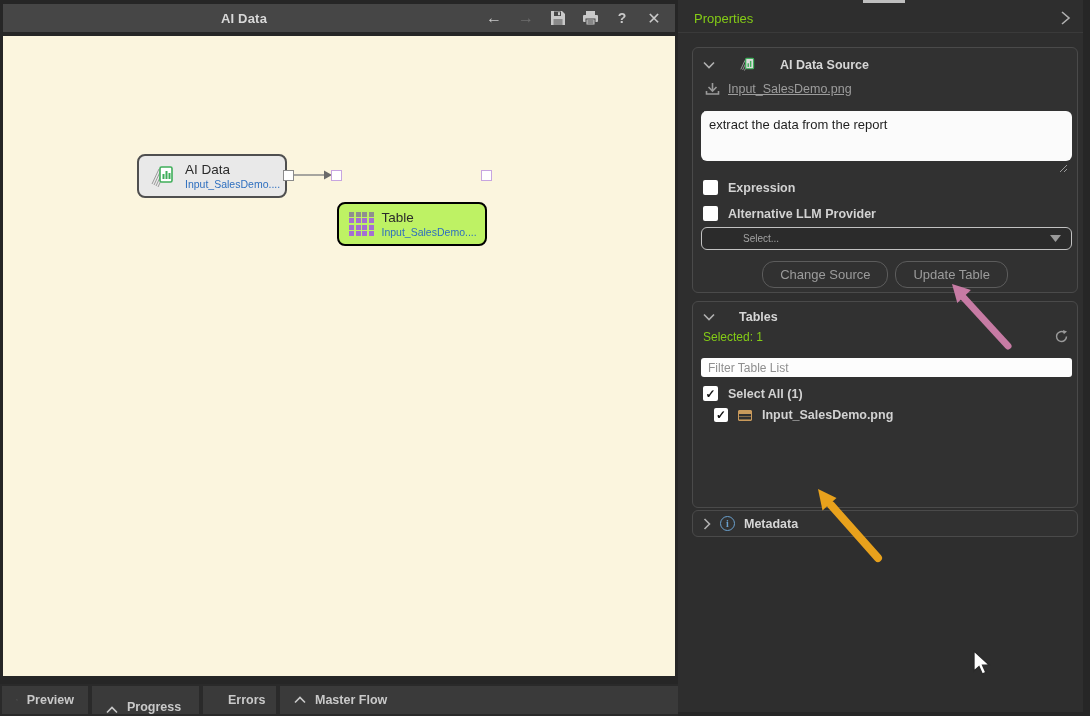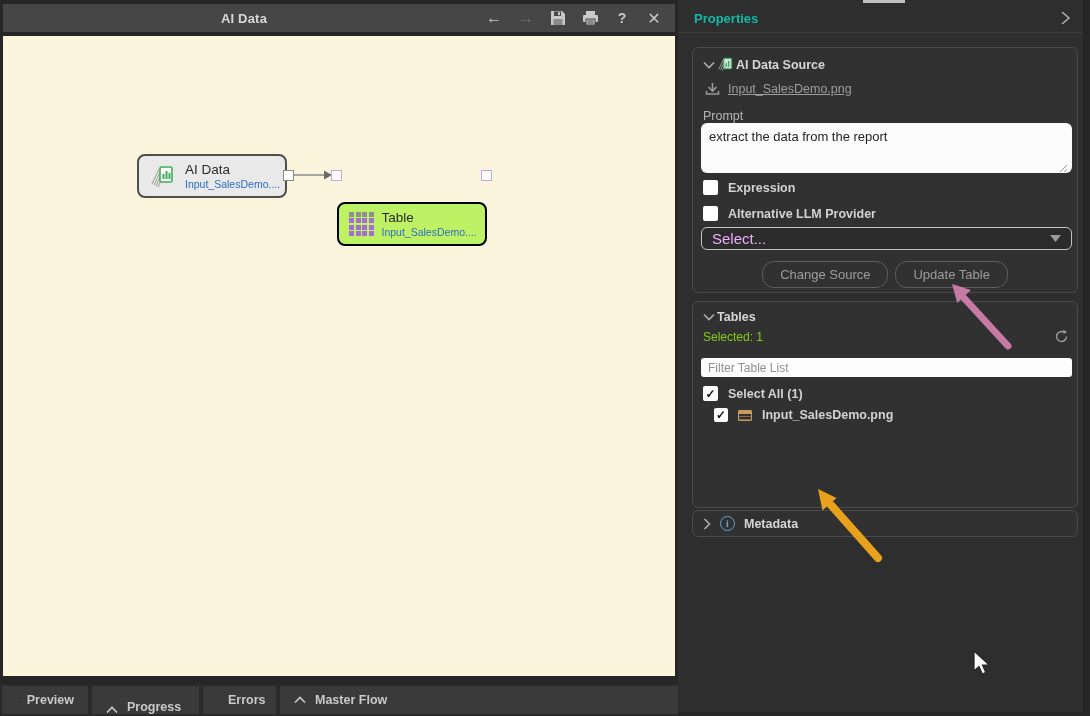--- a/index.html
+++ b/index.html
@@ -33,48 +33,48 @@
   .port-purple { border:1.5px solid #c7a5e0; }
 
   .grid-icon { display:grid; grid-template-columns:repeat(4,5px); grid-auto-rows:5px; gap:1.5px; }
   .grid-icon i { display:block; background:#a46fd2; }
   .grid-icon i.hdr { background:#8f8f8f; }
 
   
   #panel { left:678px; top:0; width:405px; height:712px; background:#2e2e2e; }
   #panel-header { position:absolute; left:0; top:4px; width:100%; height:29px;
     display:flex; align-items:center; padding:0 12px 0 16px; border-bottom:1px solid #3a3a3a; }
-  #panel-header .ph-title { color:#14b8a6; font-size:13px; font-weight:bold; flex:1; }
+  #panel-header .ph-title { color:#84cc16; font-size:13px; font-weight:normal; flex:1; }
   .scroll-dash { left:863px; top:0; width:42px; height:3px; background:#d8d8d8; opacity:.85; }
 
   .section { position:absolute; left:14px; width:386px; background:#313131;
     border:1px solid #4a4a4a; border-radius:6px; }
-  .sec-head { display:flex; align-items:center; gap:2px; padding:8px 10px 0 10px; }
+  .sec-head { display:flex; align-items:center; gap:24px; padding:8px 10px 0 10px; }
   .sec-title { color:#d6d6d6; font-size:12.5px; font-weight:bold; }
 
   .link-row { display:flex; align-items:center; gap:8px; padding:9px 10px 0 12px; }
   .file-link { color:#9d9d9d; font-size:12.5px; text-decoration:underline; cursor:pointer; }
 
   .lbl { color:#b5b5b5; font-size:12.5px; }
   .prompt-lbl { padding:13px 0 0 10px; display:block; }
 
-  .prompt-area { position:absolute; left:8px; top:75px; width:371px; height:50px;
+  .prompt-area { position:absolute; left:8px; top:63px; width:371px; height:50px;
     background:#fbfbfb; border:none; border-radius:6px; padding:6px 8px; resize:none;
     font-family:"Liberation Sans", sans-serif; font-size:13px; color:#1f1f1f; outline:none; }
   .resize-grip { position:absolute; left:365px; top:115px; width:10px; height:10px; pointer-events:none; }
 
   .chk-row { display:flex; align-items:center; gap:10px; position:absolute; left:10px; }
   .chk { width:15px; height:15px; background:#ffffff; border-radius:2px; display:flex;
     align-items:center; justify-content:center; font-size:12px; color:#111; font-weight:bold; }
   .chk-lbl { color:#d2d2d2; font-size:12.5px; font-weight:bold; }
 
   .dropdown { position:absolute; left:8px; top:179px; width:371px; height:23px;
     background:#2b2b2b; border:1px solid #c2c2c2; border-radius:6px;
     display:flex; align-items:center; padding:0 10px; }
-  .dropdown .dd-text { color:#f0abfc; font-size:15px; flex:1; }
+  .dropdown .dd-text { color:#a3a3a3; font-size:10px; flex:1;margin-left:31px; }
 
   .btn-row { position:absolute; width:100%; display:flex; justify-content:center; gap:7px; }
   .btn { height:27px; background:transparent; border:1px solid #5c5c5c; border-radius:12px;
     color:#9c9c9c; font-size:13px; font-family:"Liberation Sans", sans-serif;
     padding:0 17px; cursor:pointer; }
 
   .sel-row { position:absolute; left:10px; display:flex; align-items:center; gap:8px; }
   .muted { color:#84cc16; font-size:12px; }
   .filter-input { position:absolute; left:8px; top:56px; width:371px; height:19px;
     background:#fdfdfd; border:none; border-radius:3px; padding:0 7px; font-size:12px;

